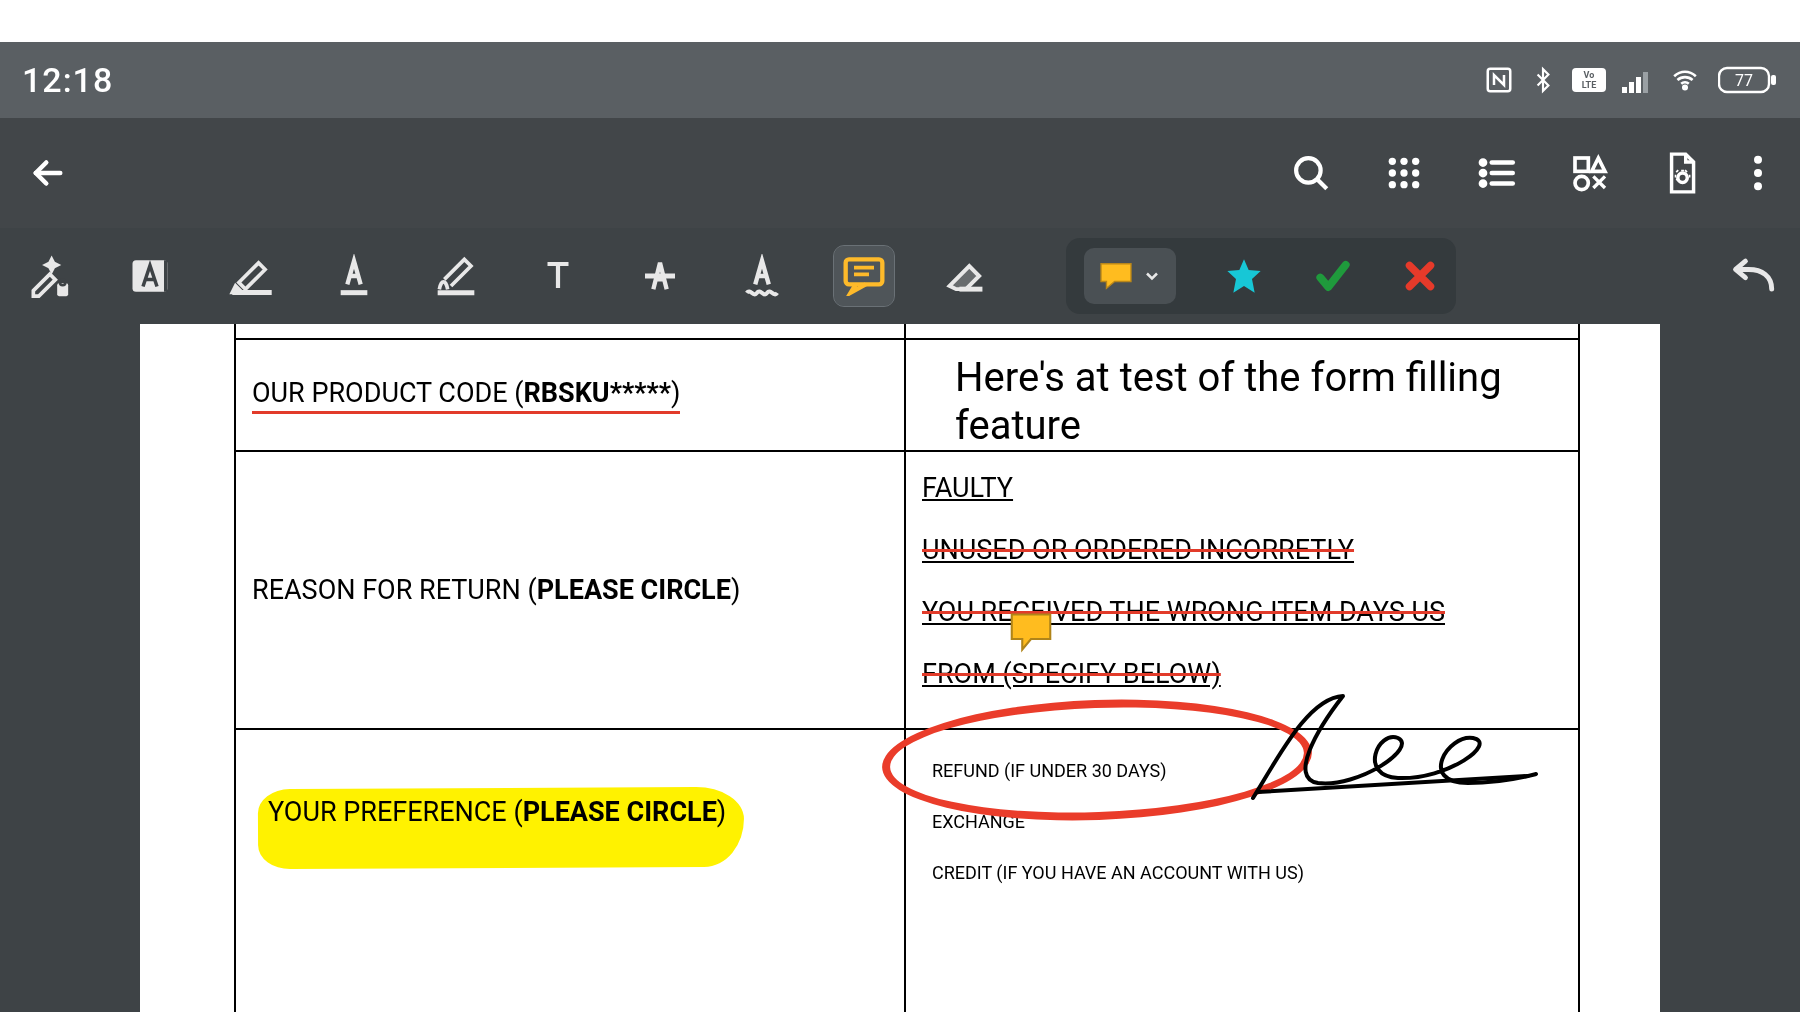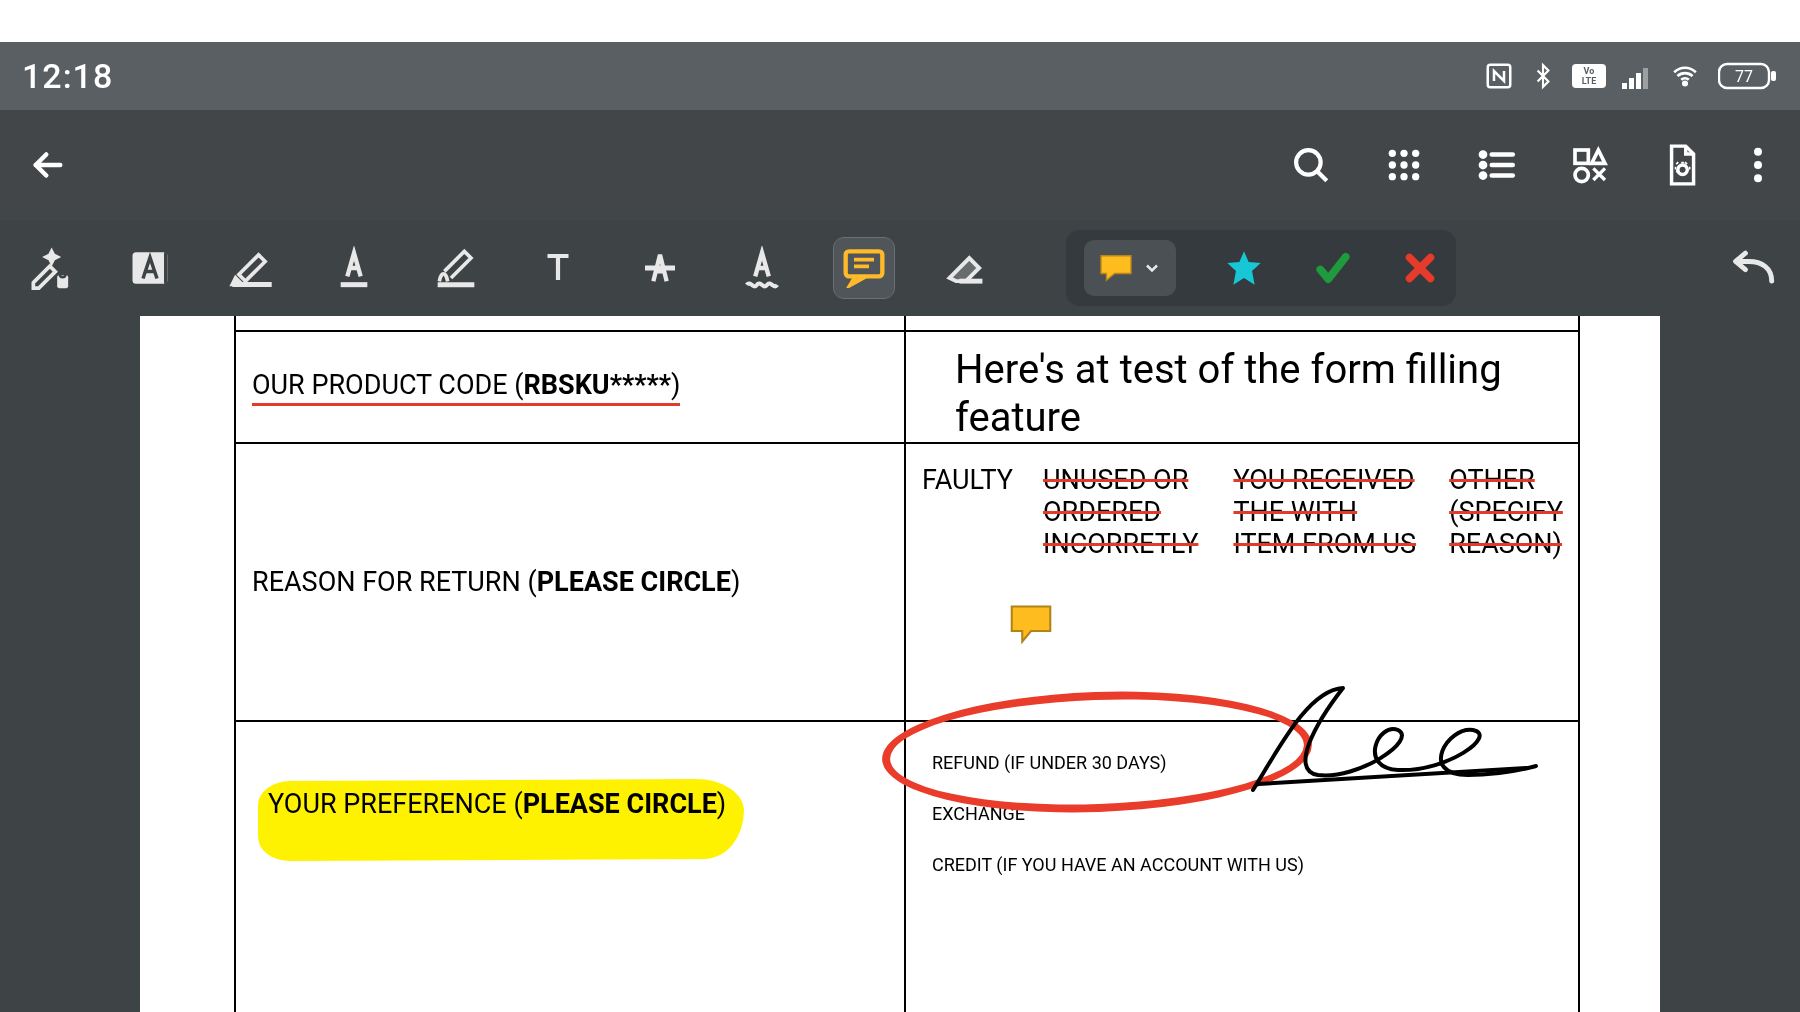--- a/index.html
+++ b/index.html
@@ -3,21 +3,21 @@
 <meta charset="utf-8">
 <style>
   * { margin: 0; padding: 0; box-sizing: border-box; }
   html, body { width: 1800px; height: 1012px; font-family: -apple-system, Roboto, Arial, sans-serif; background: #fff; }
 
   
   .top-gap { height: 42px; background: #fff; }
 
   
   .statusbar {
-    height: 68px;
+    height: 76px;
     background: #5a5f63;
     display: flex; align-items: center; justify-content: space-between;
     padding: 0 22px;
     color: #fff;
     gap: 9px;
   }
   .statusbar .time { font-size: 34px; font-weight: 500; letter-spacing: 1px; }
   .statusbar .right-icons { display: flex; align-items: center; gap: 16px; }
   .statusbar .ico svg { display: block; }
   .statusbar .batt {
@@ -119,21 +119,21 @@
     padding-bottom: 2px;
   }
 
   .fill-text {
     font-size: 40px; font-weight:400;
     line-height: 1.2;
     padding: 14px 20px 0 20px;
     margin-left: 29px;
   }
 
-  .reasons { padding: 20px 8px 12px 16px; display:flex; flex-direction:row; gap: 30px; font-size:27px; position:relative; }
+  .reasons { padding: 20px 8px 12px 16px; display:flex; flex-direction:column; gap: 30px; font-size:27px; position:relative;text-decoration:underline; }
   .strike-red { text-decoration: line-through; text-decoration-color:#e23b2a; text-decoration-thickness:3px; }
 
   .prefs { padding: 30px 16px 0 26px; display:flex; flex-direction:column; gap: 30px; font-size:18px; }
 
   
   .hl-wrap { position:relative; display:inline-block;margin-left:16px; }
   .hl-wrap .hl-blob {
     position:absolute;
     left:-10px; right:-18px; top:-8px; bottom:-40px;
     background:#fff200;
@@ -416,22 +416,22 @@
       <tr class="row3">
         <td>
           <div class="cell-pad">
             <span>REASON FOR RETURN (</span><b>PLEASE CIRCLE</b><span>)</span>
           </div>
         </td>
         <td style="vertical-align:top">
           <div class="reasons">
             <div>FAULTY</div>
             <div class="strike-red">UNUSED OR ORDERED INCORRETLY</div>
-            <div class="strike-red">YOU RECEIVED THE WITH ITEM FROM US</div>
-            <div class="strike-red">OTHER (SPECIFY REASON)</div>
+            <div class="strike-red">YOU RECEIVED THE WRONG ITEM DAYS US</div>
+            <div class="strike-red">FROM (SPECIFY BELOW)</div>
           </div>
         </td>
       </tr>
 
       <tr class="row4">
         <td style="vertical-align:top">
           <div class="cell-pad" style="padding-top:66px">
             <span class="hl-wrap">
               <span class="hl-blob"></span>
               <span class="hl-text">

